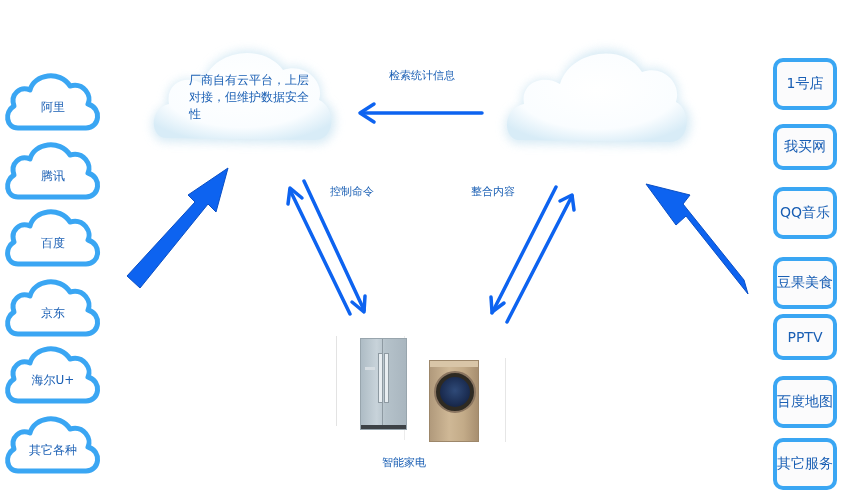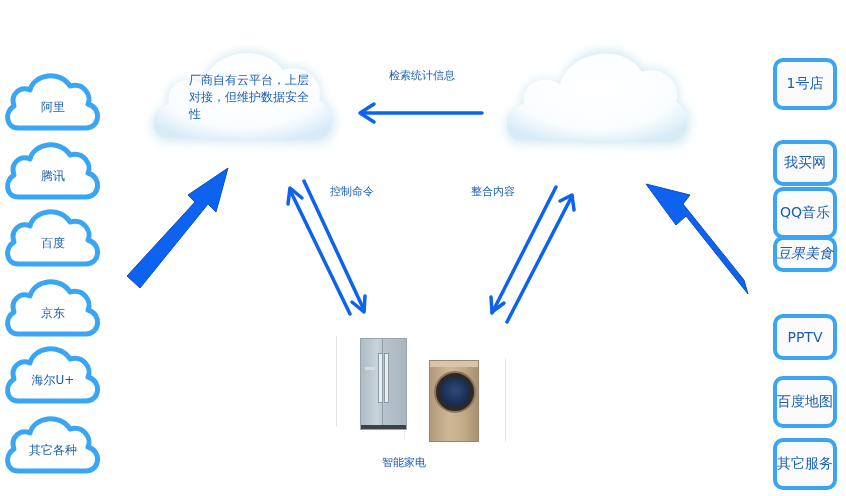--- a/index.html
+++ b/index.html
@@ -72,27 +72,27 @@
         <path d="M16,60 C4,60 2,44 12,38 C8,26 18,18 28,22 C32,6 58,2 68,18 C82,14 90,28 86,36 C100,40 98,60 84,60 Z" fill="#ffffff" stroke="#3aa6f3" stroke-width="5" stroke-linejoin="round"></path>
       </svg>
       <div class="lbl">其它各种</div>
     </div>
   </div>
 
 <div id="right-boxes">
     <div class="rbox" style="top: 58px; height: 52px;">
       <span>1号店</span>
     </div>
-    <div class="rbox" style="top: 140px; height: 46px;">
+    <div class="rbox" style="top: 124px; height: 46px;">
       <span>我买网</span>
     </div>
     <div class="rbox" style="top: 187px; height: 52px;">
       <span>QQ音乐</span>
     </div>
-    <div class="rbox" style="top: 236px; height: 36px; font-style: italic;">
+    <div class="rbox" style="top: 257px; height: 52px;">
       <span>豆果美食</span>
     </div>
     <div class="rbox" style="top: 314px; height: 46px;">
       <span>PPTV</span>
     </div>
     <div class="rbox" style="top: 376px; height: 52px;">
       <span>百度地图</span>
     </div>
     <div class="rbox" style="top: 438px; height: 52px; text-align: right;">
       <span>其它服务</span>

